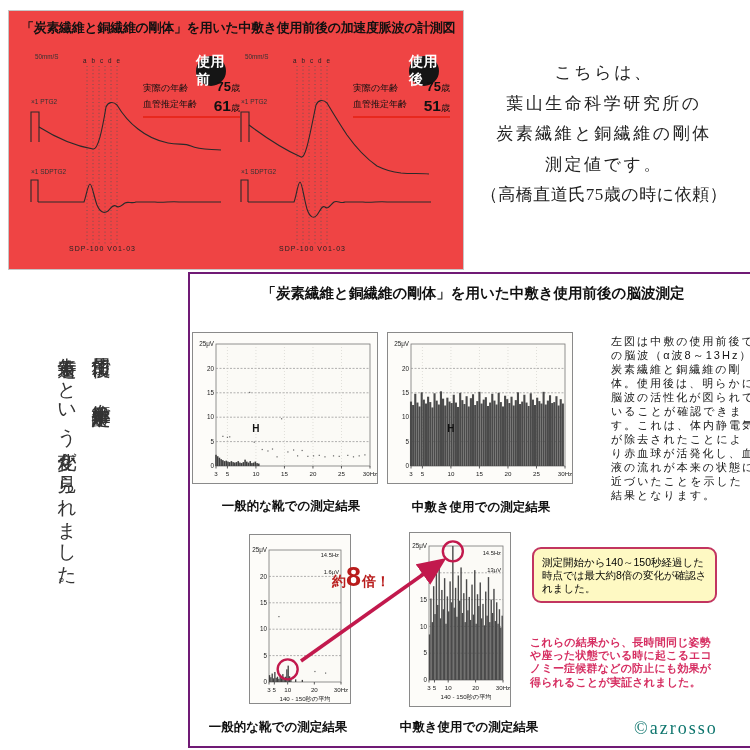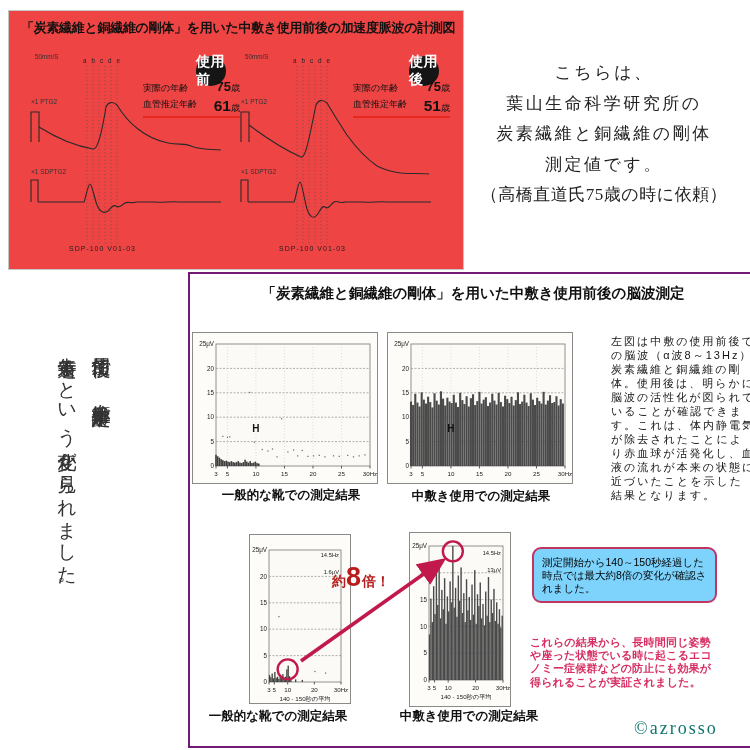--- a/index.html
+++ b/index.html
@@ -30,24 +30,24 @@
   
   #vertical-claim{left:56px;top:342px;height:392px;writing-mode:vertical-rl;
       font-family:"Liberation Serif","DejaVu Serif",serif;font-size:19px;letter-spacing:1px;
       line-height:22px;color:#333;}
   #vertical-claim p{margin:0;}
   #vertical-claim p + p{margin-block-start:12px;}
 
   
   #eeg-panel{left:188px;top:272px;width:566px;height:472px;border:2px solid #701a75;background:#fff;}
   .eeg-title{left:0;top:10px;width:566px;text-align:center;font-size:14.5px;font-weight:bold;}
-  .chart-caption{font-size:12.5px;font-weight:bold;text-align:center;}
+  .chart-caption{font-size:12.5px;font-weight:bold;text-align:center;margin-top:11px;}
   #side-text{left:421px;top:61px;width:145px;font-size:11px;line-height:1.27;letter-spacing:2px;color:#141414;}
   #callout-box{left:342px;top:273px;width:185px;box-sizing:border-box;border:2px solid #c23560;
-      border-radius:9px;padding:7px 8px;font-size:10.5px;line-height:1.22;color:#000;background:#7dd3fc;}
+      border-radius:9px;padding:7px 8px;font-size:10.5px;line-height:1.22;color:#000;background:#fef9c3;}
   #red-note{left:340px;top:362px;width:184px;font-size:11px;font-weight:bold;line-height:1.2;
       color:#d62f62;letter-spacing:0.2px;}
   #ratio-label{left:142px;top:288px;color:#b91c1c;font-weight:bold;white-space:nowrap;}
   #ratio-label .r-sm{font-size:14px;}
   #ratio-label .r-big{font-size:27px;letter-spacing:1px;}
 
   
   #watermark{left:634px;top:718px;font-family:"Liberation Serif","DejaVu Serif",serif;
       font-size:18px;color:#0f766e;letter-spacing:2px;}
 </style>

